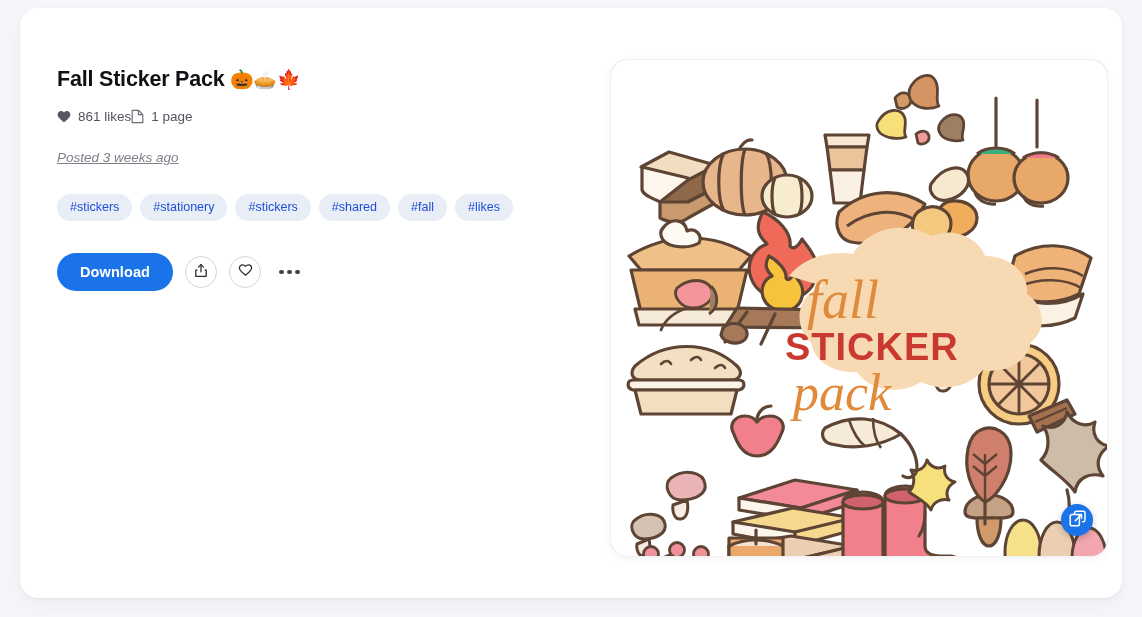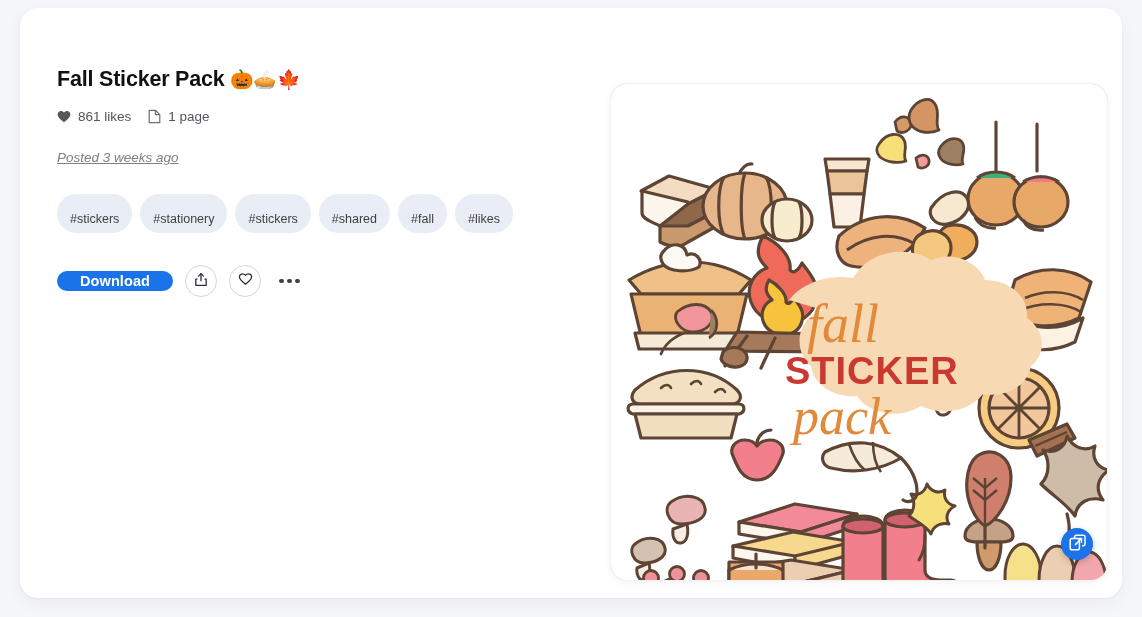--- a/index.html
+++ b/index.html
@@ -14,36 +14,36 @@
     background:#ffffff;border-radius:18px;
     box-shadow:0 1px 3px rgba(16,24,40,.05),0 6px 18px rgba(16,24,40,.04);
   }
   
   .detail{position:absolute;left:37px;top:56px;width:500px;}
   .title{
     font-size:21.5px;font-weight:bold;color:#0f1115;letter-spacing:-.2px;
     margin:0 0 15px 0;line-height:30px;white-space:nowrap;
   }
   .title .emoji{font-family:"DejaVu Sans",sans-serif;font-size:19px;}
-  .stats{display:flex;align-items:flex-end;gap:17px;margin-top:2px;}
+  .stats{display:flex;align-items:flex-end;gap:0;margin-top:2px;}
   .stat{display:flex;align-items:center;gap:7px;font-size:13.5px;color:#50555c;}
   .stat svg{display:block;}
   .posted{
     margin-top:26px;font-size:13.5px;color:#7b8089;font-style:italic;text-decoration:underline;
   }
   .tags{display:flex;flex-wrap:wrap;gap:8px;margin-top:29px;}
   .tag{
-    background:#e9edf5;color:#404040;font-size:12.5px;
-    padding:18px 13px 7px;border-radius:20px;line-height:14px;
+    background:#e9edf5;color:#1d4ed8;font-size:12.5px;
+    padding:6px 13px 7px;border-radius:20px;line-height:14px;
     cursor:pointer;user-select:none;
   }
   .actions{display:flex;align-items:center;gap:12px;margin-top:32px;}
   .btn-download{
     background:#1a73e8;color:#fff;font-size:14.5px;font-weight:bold;
-    border:none;border-radius:22px;height:20px;padding:0 23px;
+    border:none;border-radius:22px;height:38px;padding:0 23px;
     cursor:pointer;letter-spacing:.1px;
   }
   .icon-btn{
     width:30px;height:30px;border:1.4px solid #cfd5de;border-radius:50%;
     background:#fff;display:flex;align-items:center;justify-content:center;
     cursor:pointer;
   }
   .dots{
     display:flex;align-items:center;gap:3.5px;padding:6px 4px;cursor:pointer;
     margin-left:2px;
@@ -55,21 +55,21 @@
     background:
       radial-gradient(circle at 56% 74%, #fdfcfa 0 18%, rgba(253,252,250,0) 42%),
       radial-gradient(circle at 44% 80%, #f3ece2 0 22%, rgba(243,236,226,0) 50%),
       linear-gradient(160deg,#cfc6ba 0%,#ddd4c7 38%,#f6f3ee 70%,#ffffff 100%);
     box-shadow:inset 0 0 0 1px rgba(0,0,0,.05);
   }
   .author-name{font-size:13.5px;font-weight:bold;color:#15181d;line-height:16px;}
   .author-sub{font-size:13px;color:#6d727a;line-height:17px;margin-top:1px;}
   
   .preview{
-    position:absolute;left:591px;top:76px;width:496px;height:496px;
+    position:absolute;left:591px;top:52px;width:496px;height:496px;
     background:#f9a8d4;border-radius:16px;overflow:hidden;
     box-shadow:0 0 0 1px #f0f2f5, 0 2px 10px rgba(16,24,40,.06);
   }
   .sheet{position:absolute;left:0;top:0;width:496px;height:560px;background:#fff;}
   .fab{
     position:absolute;right:14px;bottom:20px;width:32px;height:32px;border-radius:50%;
     background:#1a73e8;display:flex;align-items:center;justify-content:center;
     cursor:pointer;box-shadow:0 2px 6px rgba(16,24,40,.25);
   }
 </style>

